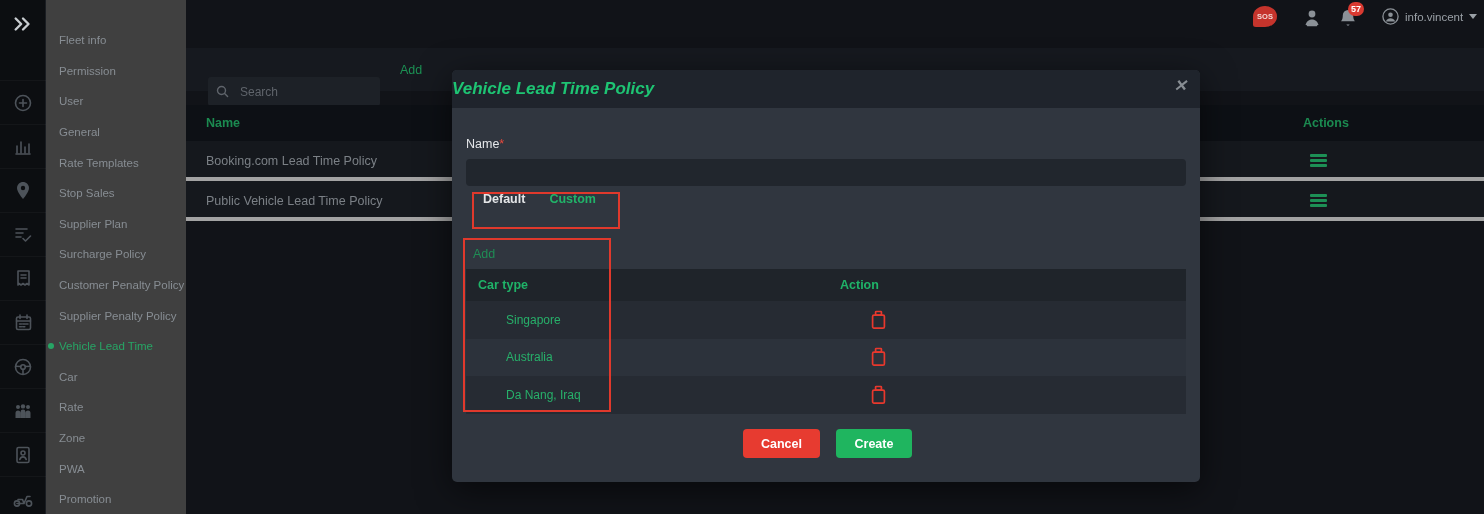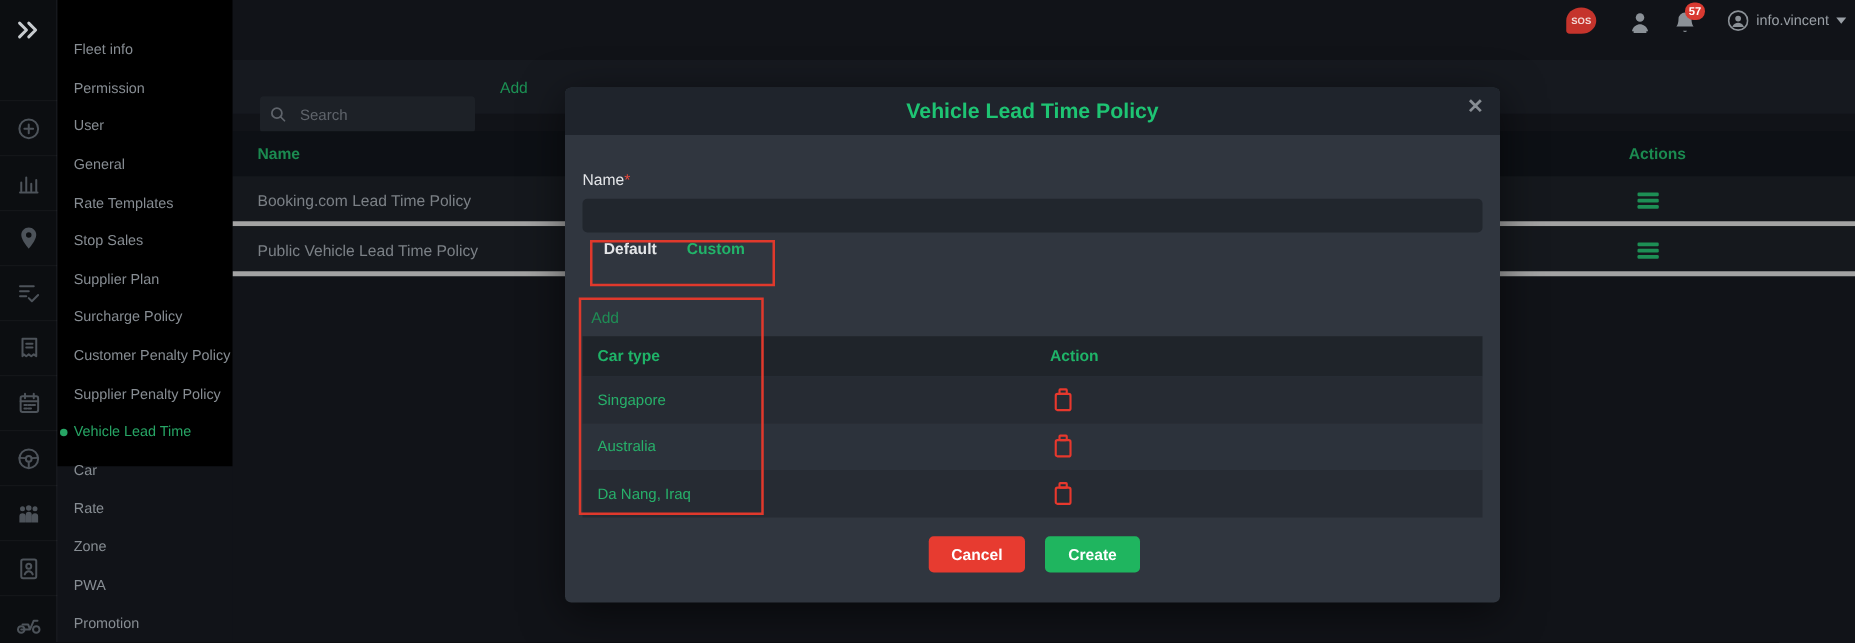--- a/index.html
+++ b/index.html
@@ -13,22 +13,22 @@
           background:#0c0e11; border-right:1px solid #1a1d22; z-index:2; }
   .rail-top { position:absolute; left:0; top:6px; width:46px; height:36px;
               display:flex; align-items:center; justify-content:center; }
   .rail-cell { position:absolute; left:0; width:46px; height:44px;
                display:flex; align-items:center; justify-content:center;
                border-top:1px solid rgba(255,255,255,0.035); }
   .rail-cell svg { stroke:#4d535a; fill:none; stroke-width:1.6;
                    stroke-linecap:round; stroke-linejoin:round; }
   .rail-cell svg .fill { fill:#4d535a; stroke:none; }
 
-  #menu { position:absolute; left:46px; top:0; width:140px; height:373px;
-          background:#000000; padding-top:25px; z-index:2; }
+  #menu { position:absolute; left:46px; top:0; width:140px; height:514px;
+          background:#404040; padding-top:25px; z-index:2; }
   .menu-item { position:relative; height:30.6px; display:flex; align-items:center;
                padding-left:13px; font-size:11.5px; color:#878d93; cursor:pointer;
                white-space:nowrap; }
   .menu-item.active { color:#27a565; }
   .menu-item.active .dot { position:absolute; left:2px; top:50%; margin-top:-3px;
                width:6px; height:6px; border-radius:50%; background:#27a565; }
 
   
   #main { position:absolute; left:186px; top:0; right:0; bottom:0; background:#111318; }
   #topbar { position:absolute; left:0; top:0; right:0; height:40px; }
@@ -71,21 +71,21 @@
   .hamburger { position:absolute; left:1124px; top:13px; width:17px; cursor:pointer; }
   .hamburger i { display:block; height:2.5px; background:#1d8f55; margin-bottom:2.5px;
                  border-radius:1px; }
 
   
   #modal { position:absolute; left:452px; top:70px; width:748px; height:412px;
            background:#30363f; border-radius:5px; overflow:hidden; z-index:5;
            box-shadow:0 8px 34px rgba(0,0,0,0.55); }
   #modal-header { position:absolute; left:0; top:0; right:0; height:38px;
                   background:#1f242c; display:flex; align-items:center;
-                  justify-content:center; }
+                  justify-content:flex-start;font-style:italic; }
   #modal-title { color:#1ec473; font-size:17px; font-weight:bold; }
   #modal-close { position:absolute; right:13px; top:8px; color:#878d93;
                  font-size:16px; font-weight:bold; cursor:pointer; line-height:1; }
   #modal-body { position:absolute; left:0; top:38px; right:0; bottom:0; }
 
   .field-label { position:absolute; left:14px; top:29px; font-size:12.5px;
                  color:#e4e6e9; }
   .req { color:#e8483c; }
   .name-input { position:absolute; left:14px; top:51px; width:720px; height:27px;
                 background:#21262d; border:none; border-radius:4px; outline:none;
@@ -95,21 +95,21 @@
   .tabs { position:absolute; left:20px; top:84px; width:148px; height:37px;
           display:flex; align-items:flex-start; padding-left:11px; gap:24px; }
   .tab { font-size:12.5px; font-weight:600; cursor:pointer; color:#e4e6e8; }
   .tab.active { color:#21b469; }
 
   .modal-add { position:absolute; left:21px; top:139px; font-size:12.5px;
                color:#1f8d55; cursor:pointer; }
 
   #modal-table { position:absolute; left:14px; top:161px; width:720px; }
   .mt-header { height:32px; background:#1f242a; display:flex; align-items:center; }
-  .mt-row { height:37.5px; display:flex; align-items:center; }
+  .mt-row { height:37.5px; display:flex; align-items:center;padding-left:28px; }
   .mt-row.odd  { background:#262b33; }
   .mt-row.even { background:#2c323b; }
   .mt-col1 { width:374px; padding-left:12px; }
   .mt-col2 { flex:1; }
   .mt-header .mt-col1, .mt-header .mt-col2 { color:#1fb368; font-size:12.5px;
               font-weight:bold; }
   .mt-row .mt-col1 { color:#27b06a; font-size:12px; }
   .trash-btn { width:22px; height:24px; display:flex; align-items:center;
                cursor:pointer; margin-left:2px; }
 

